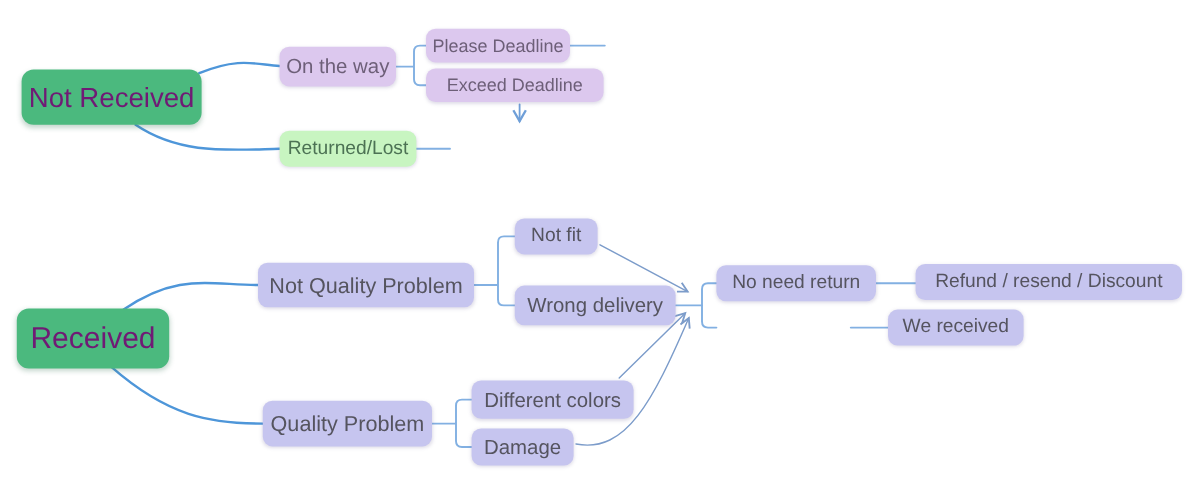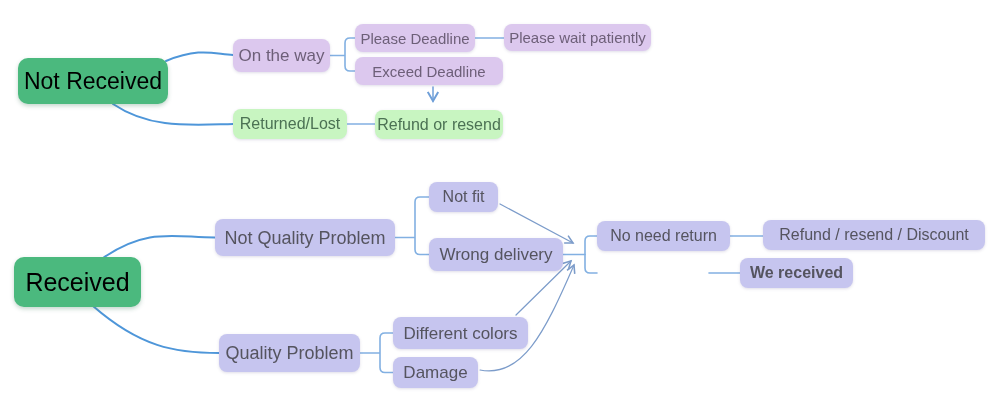--- a/index.html
+++ b/index.html
@@ -20,21 +20,21 @@
   .node{
     position:absolute;
     display:flex;align-items:center;justify-content:center;
     white-space:nowrap;
     border-radius:8px;
     box-shadow:0 1px 3px rgba(110,100,150,0.22);
     line-height:1;
   }
   .green-root{
     background:var(--root-green,#4bb97e);
-    color:#000000;
+    color:#701a75;
     border-radius:10px;
     box-shadow:0 2px 4px rgba(60,120,90,0.3);
   }
   .lilac{
     background:var(--lilac-bg,#dcc8ee);
     color:var(--lilac-text,#6d5f78);
   }
   .lgreen{
     background:var(--lightgreen-bg,#c8f5c1);
     color:var(--lightgreen-text,#4c7254);
@@ -76,28 +76,26 @@
     <path class="edge-arrow" d="M 480,370 C 522,378 544,334 574,265" marker-end="url(#arrGray)"></path>
     <path class="edge-soft" d="M 597,236 H 590 Q 585,236 585,241 V 268 Q 585,273 590,273 H 597"></path>
     <path class="edge-soft" d="M 730,236 H 763"></path>
     <path class="edge-soft" d="M 709,273 H 740"></path>
   </svg>
 
   <div class="node green-root" style="left:18px;top:58px;width:150px;height:46px;font-size:23px;">Not Received</div>
   <div class="node lilac" style="left:233px;top:39px;width:97px;height:33px;font-size:17px;">On the way</div>
   <div class="node lilac" style="left:355px;top:24px;width:120px;height:28px;font-size:15px;">Please Deadline</div>
   <div class="node lilac" style="left:355px;top:57px;width:148px;height:28px;font-size:15px;">Exceed Deadline</div>
-  <div class="node lilac" style="left:504px;top:24px;width:147px;height:27px;font-size:15px;">Please wait patiently</div>
   <div class="node lgreen" style="left:233px;top:109px;width:114px;height:30px;font-size:16px;">Returned/Lost</div>
-  <div class="node lgreen" style="left:375px;top:110px;width:128px;height:29px;font-size:16px;">Refund or resend</div>
 
   <div class="node green-root" style="left:14px;top:257px;width:127px;height:50px;font-size:25px;">Received</div>
   <div class="node peri" style="left:215px;top:219px;width:180px;height:37px;font-size:18px;">Not Quality Problem</div>
   <div class="node peri" style="left:429px;top:182px;width:69px;height:30px;font-size:16px;">Not fit</div>
   <div class="node peri" style="left:429px;top:238px;width:134px;height:33px;font-size:17px;">Wrong delivery</div>
   <div class="node peri" style="left:219px;top:334px;width:141px;height:38px;font-size:18px;">Quality Problem</div>
   <div class="node peri" style="left:393px;top:317px;width:135px;height:32px;font-size:17px;">Different colors</div>
   <div class="node peri" style="left:393px;top:357px;width:85px;height:31px;font-size:17px;">Damage</div>
   <div class="node peri" style="left:597px;top:221px;width:133px;height:30px;font-size:16px;">No need return</div>
   <div class="node peri" style="left:763px;top:220px;width:222px;height:30px;font-size:16px;">Refund / resend / Discount</div>
-  <div class="node peri" style="left:740px;top:258px;width:113px;height:30px;font-size:16px;font-weight:bold;">We received</div>
+  <div class="node peri" style="left:740px;top:258px;width:113px;height:30px;font-size:16px;">We received</div>
 
 </div>
 
 </body></html>

